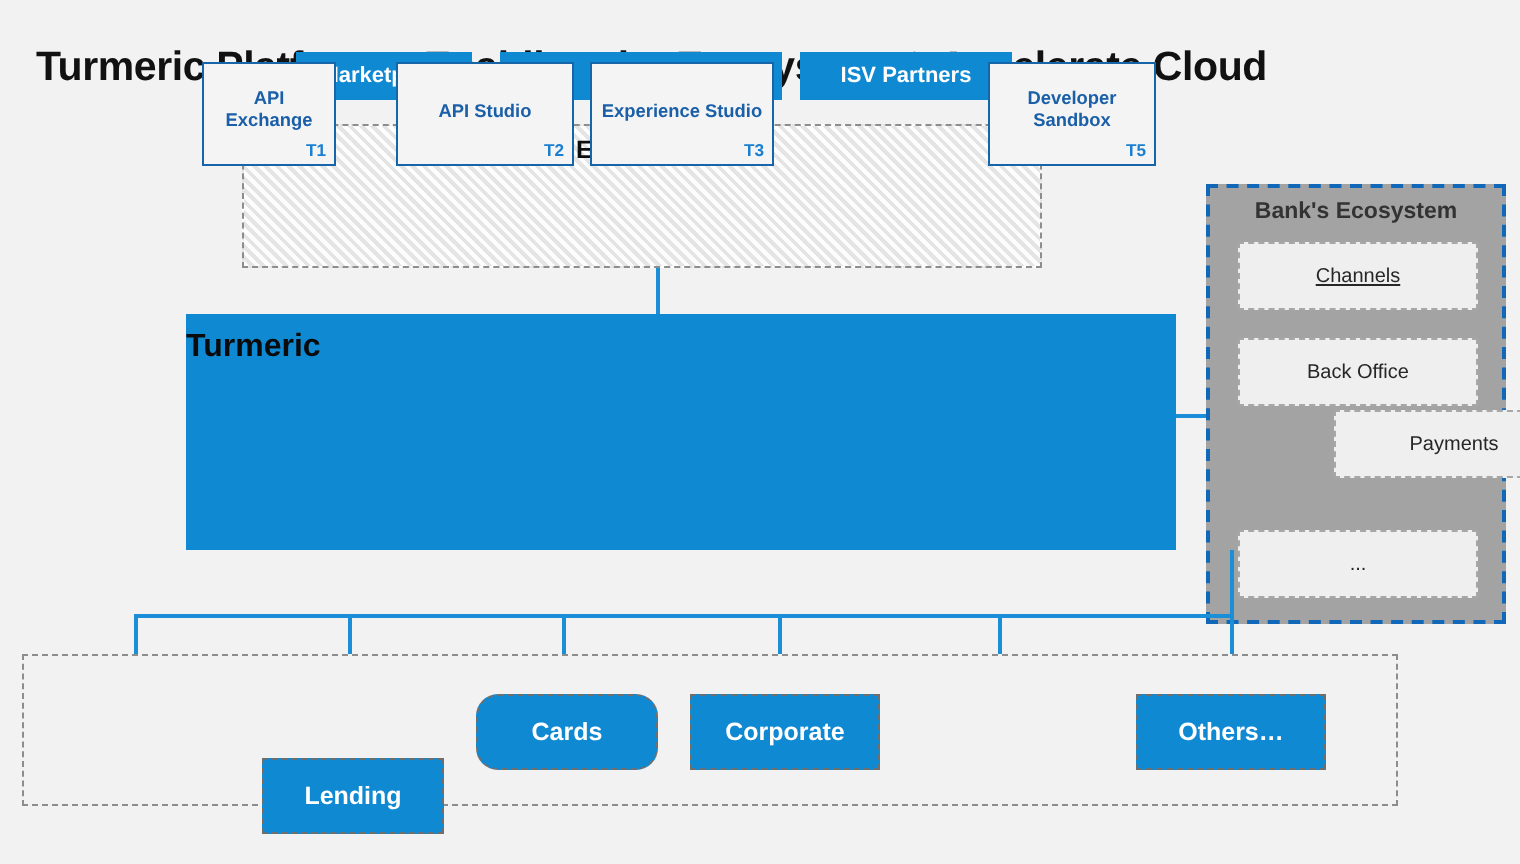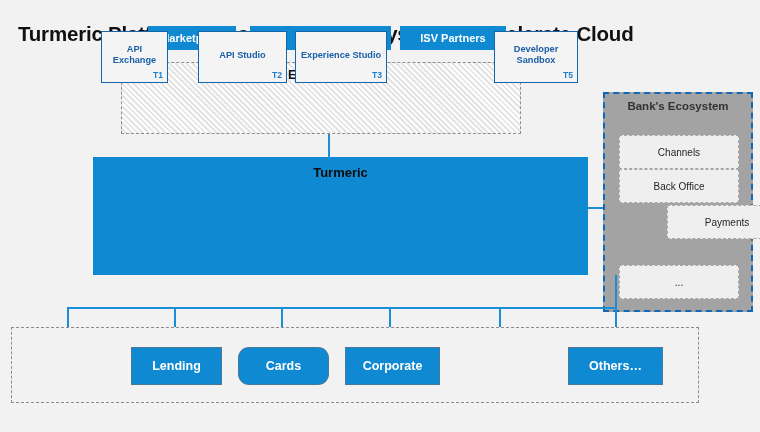--- a/index.html
+++ b/index.html
@@ -80,22 +80,22 @@
     top: 157px;
     width: 495px;
     height: 118px;
     background: #1089d3;
   }
   #turmeric-title {
     position: absolute;
     left: 0;
     top: 8px;
     width: 100%;
-    text-align: center;
-    font-size: 13px;
+    text-align: left;
+    font-size: 16px;
     font-weight: bold;
     color: #0b0b0b;
   }
   .t-card {
     position: absolute;
     top: 31px;
     height: 52px;
     background: #f4f4f4;
     border: 1.5px solid #1565a8;
     box-sizing: border-box;
@@ -220,21 +220,21 @@
   </div>
   <div class="t-card" style="left:494px; width:84px;">
     <span class="t-label">Developer Sandbox</span>
     <span class="t-tag">T5</span>
   </div>
 
   <div class="conn conn-h" style="left:588px; top:207px; width:17px;"></div>
 
   <div id="bank-panel">
     <div id="bank-title">Bank's Ecosystem</div>
-    <div class="bank-item" style="top:41px;">
+    <div class="bank-item" style="top:27px;text-decoration:underline;">
       <span>Channels</span>
     </div>
     <div class="bank-item" style="top:75px;">
       <span>Back Office</span>
     </div>
     <div class="bank-item" style="top:111px;margin-left:48px;">
       <span>Payments</span>
     </div>
     <div class="bank-item" style="top:171px;">
       <span>...</span>
@@ -246,21 +246,21 @@
 
   <div class="conn conn-v" style="left:67px;  top:307px; height:40px;"></div>
   <div class="conn conn-v" style="left:174px; top:307px; height:40px;"></div>
   <div class="conn conn-v" style="left:281px; top:307px; height:40px;"></div>
   <div class="conn conn-v" style="left:389px; top:307px; height:40px;"></div>
   <div class="conn conn-v" style="left:499px; top:307px; height:40px;"></div>
   <div class="conn conn-v" style="left:615px; top:307px; height:40px;"></div>
 
   <div id="bottom-group"></div>
 
-  <div class="blue-chip bottom-chip" style="left:131px; width:91px;">
+  <div class="blue-chip bottom-chip" style="left:131px; width:91px;margin-top:32px;">
     <span>Lending</span>
   </div>
   <div class="blue-chip bottom-chip" style="left:238px; width:91px;border-radius:11px;">
     <span>Cards</span>
   </div>
   <div class="blue-chip bottom-chip" style="left:345px; width:95px;">
     <span>Corporate</span>
   </div>
   <div class="blue-chip bottom-chip" style="left:568px; width:95px;">
     <span>Others…</span>

